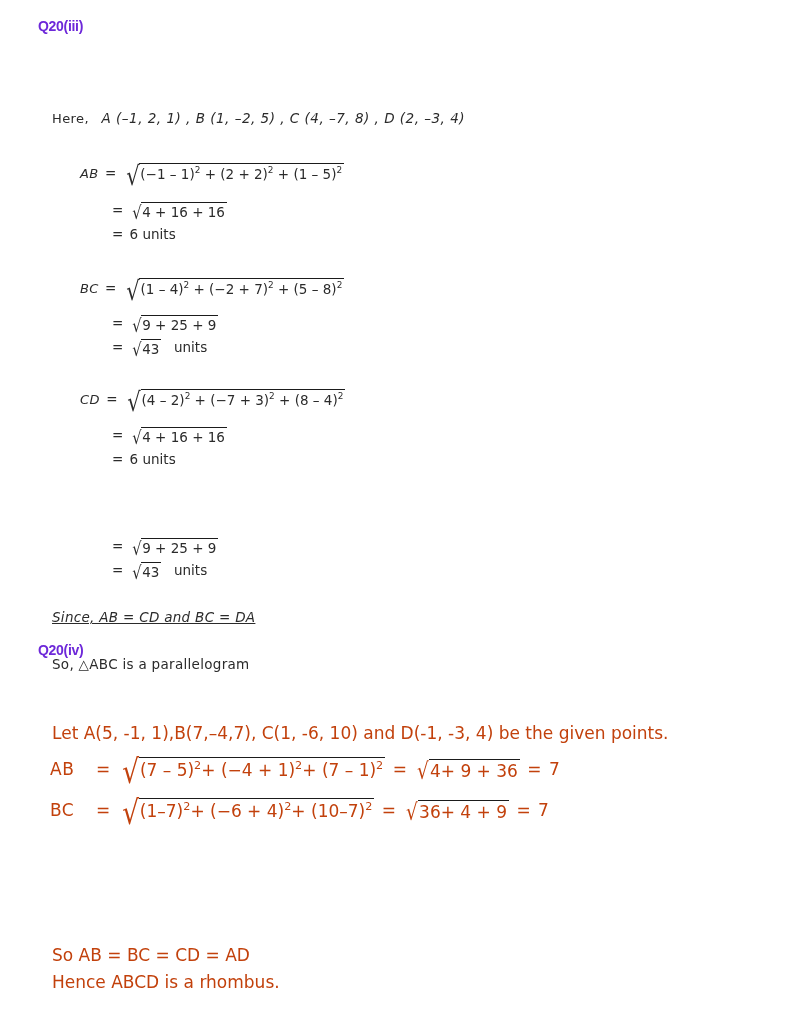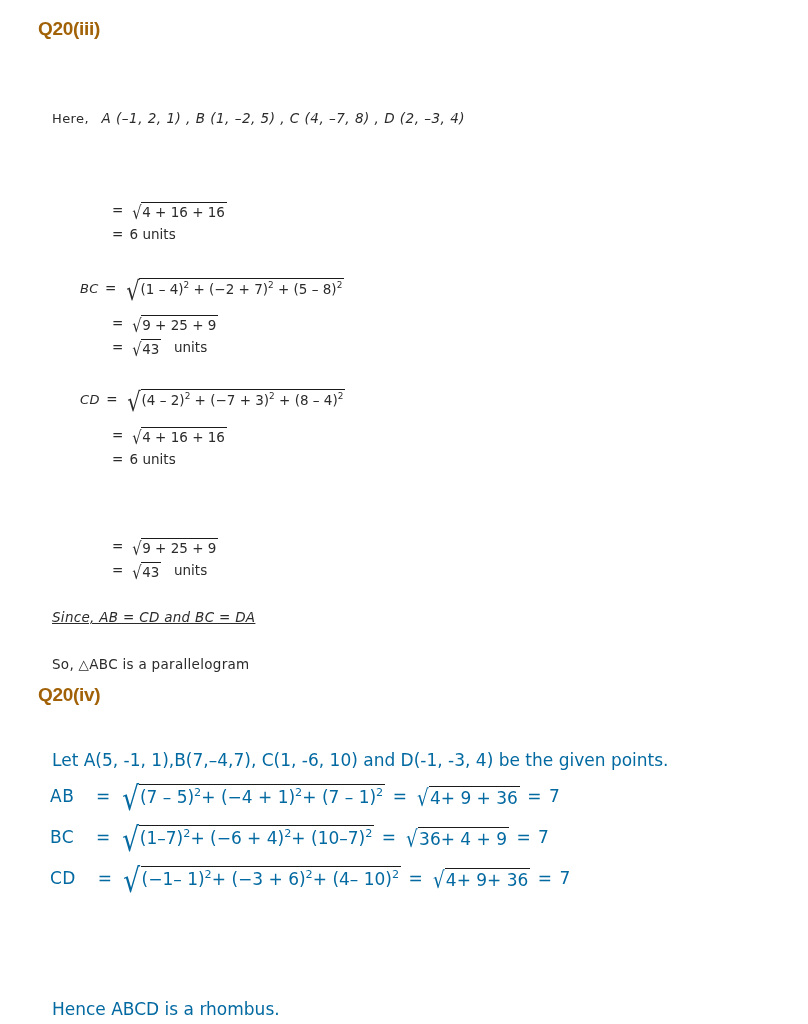--- a/index.html
+++ b/index.html
@@ -21,23 +21,23 @@
     width: 808px;
     height: 1024px;
     background: #ffffff;
   }
 
   
   .q-heading {
     position: absolute;
     font-family: "Liberation Sans", sans-serif;
     font-weight: bold;
-    font-size: 19px;
+    font-size: 14px;
     letter-spacing: -0.3px;
-    color: #a16207;
+    color: #6d28d9;
     white-space: nowrap;
     text-align: right;
   }
 
   
   .mathline {
     position: absolute;
     white-space: nowrap;
     font-family: "DejaVu Sans", sans-serif;
     color: #1b1b1b;
@@ -51,22 +51,21 @@
   }
   .sec-a .lbl {
     font-style: italic;
     font-size: 13px;
     letter-spacing: 0.4px;
   }
 
   
   .sec-b {
     font-size: 17px;
-    color: #0369a1;
-    margin-top: 27px;
+    color: #c2410c;
   }
   .sec-b .lbl {
     font-style: normal;
     letter-spacing: 0.5px;
   }
 
   .plain {
     position: absolute;
     white-space: nowrap;
     font-family: "DejaVu Sans", sans-serif;
@@ -125,20 +124,27 @@
 <div class="page">
 
   <div class="q-heading" style="left:38px; top:18px;">Q20(iii)</div>
 
   <div class="plain sec-a" style="left:52px; top:66px;">
     <span class="lbl" style="font-style:normal;">Here,</span>
     <span class="gap-s"></span>
     <span style="font-style:italic; letter-spacing:0.5px;">A (–1, 2, 1) ,  B (1, –2, 5) ,   C (4, –7, 8) ,   D (2, –3, 4)</span>
   </div>
 
+  <div class="mathline sec-a" style="left:80px; top:119px;">
+    <span class="lbl">AB</span>
+    <span class="eq">=</span>
+    <span class="sqrt tall">
+      <span class="radical">√</span><span class="radicand">(−1 – 1)<sup class="p2">2</sup> + (2 + 2)<sup class="p2">2</sup> + (1 – 5)<sup class="p2">2</sup></span>
+    </span>
+  </div>
   <div class="mathline sec-a" style="left:110px; top:158px;">
     <span class="eq">=</span>
     <span class="sqrt short">
       <span class="radical">√</span><span class="radicand">4 + 16 + 16</span>
     </span>
   </div>
   <div class="mathline sec-a" style="left:110px; top:182px;">
     <span class="eq">=</span>
     <span>6 units</span>
   </div>
@@ -194,21 +200,21 @@
     <span class="sqrt short">
       <span class="radical">√</span><span class="radicand">43</span>
     </span>
     <span class="gap-s"></span>
     <span>units</span>
   </div>
 
   <div class="plain sec-a" style="left:52px; top:565px; font-style:italic; letter-spacing:0.3px;text-decoration:underline;">Since,  AB = CD  and BC = DA</div>
   <div class="plain sec-a" style="left:52px; top:612px; letter-spacing:0.3px;">So,  △ABC is a parallelogram</div>
 
-  <div class="q-heading" style="left:38px; top:684px;">Q20(iv)</div>
+  <div class="q-heading" style="left:38px; top:642px;">Q20(iv)</div>
 
   <div class="plain sec-b" style="left:52px; top:723px;">Let A(5, -1,  1),B(7,–4,7),  C(1,  -6,  10) and D(-1, -3,  4) be the given points.</div>
 
   <div class="mathline sec-b" style="left:50px; top:757px;">
     <span class="lbl">AB</span>
     <span class="gap-m"></span>
     <span class="eq">=</span>
     <span class="sqrt tall">
       <span class="radical">√</span><span class="radicand">(7 – 5)<sup class="p2">2</sup>+ (−4 + 1)<sup class="p2">2</sup>+ (7 – 1)<sup class="p2">2</sup></span>
     </span>
@@ -228,31 +234,18 @@
       <span class="radical">√</span><span class="radicand">(1–7)<sup class="p2">2</sup>+ (−6 + 4)<sup class="p2">2</sup>+ (10–7)<sup class="p2">2</sup></span>
     </span>
     <span class="eq">=</span>
     <span class="sqrt short">
       <span class="radical">√</span><span class="radicand">36+ 4 + 9</span>
     </span>
     <span class="eq">=</span>
     <span>7</span>
   </div>
 
-  <div class="mathline sec-b" style="left:50px; top:839px;">
-    <span class="lbl">CD</span>
-    <span class="gap-m"></span>
-    <span class="eq">=</span>
-    <span class="sqrt tall">
-      <span class="radical">√</span><span class="radicand">(−1– 1)<sup class="p2">2</sup>+ (−3 + 6)<sup class="p2">2</sup>+ (4– 10)<sup class="p2">2</sup></span>
-    </span>
-    <span class="eq">=</span>
-    <span class="sqrt short">
-      <span class="radical">√</span><span class="radicand">4+ 9+ 36</span>
-    </span>
-    <span class="eq">=</span>
-    <span>7</span>
-  </div>
-
-
+
+
+  <div class="plain sec-b" style="left:52px; top:945px;">So AB = BC = CD  = AD</div>
   <div class="plain sec-b" style="left:52px; top:972px;text-align:center;">Hence ABCD is a rhombus.</div>
 
 </div>
 
 </body></html>

